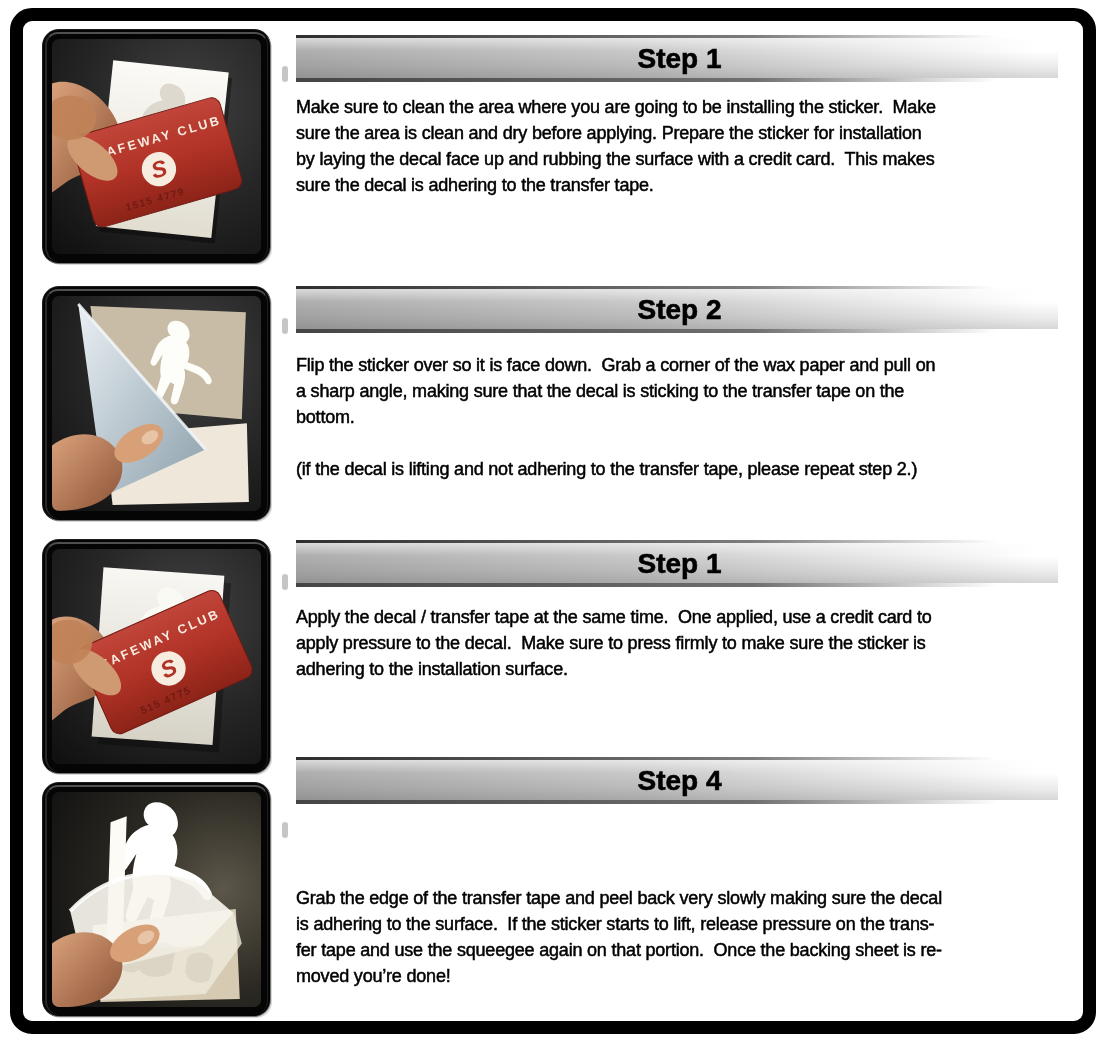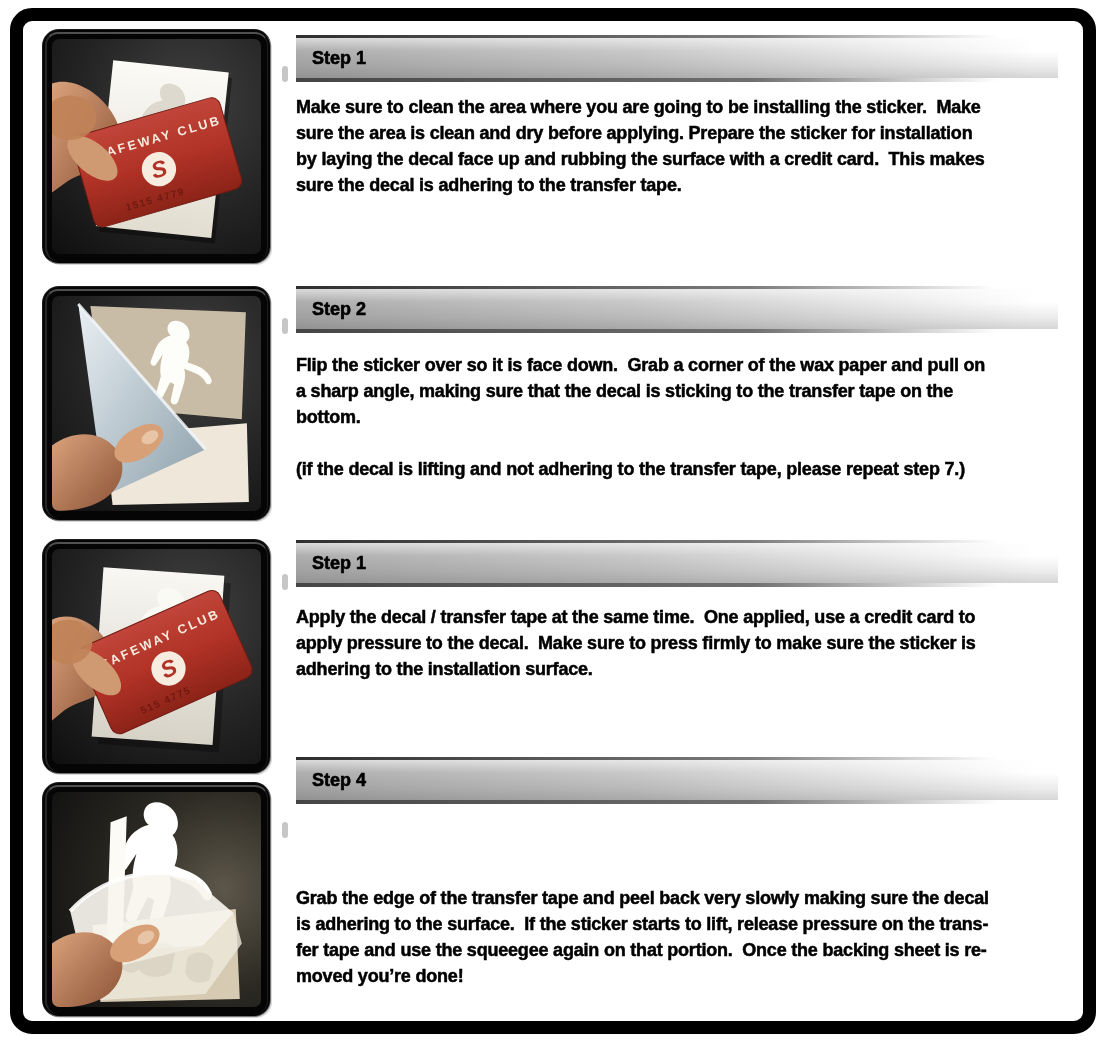--- a/index.html
+++ b/index.html
@@ -40,28 +40,28 @@
   }
   .step-header::before {
     content:""; position:absolute; left:0; top:-3px; height:3px; width:100%;
     background:linear-gradient(to right, #2e2e2e 0%, #7c7c7c 60%, rgba(255,255,255,0) 92%);
   }
   .step-header::after {
     content:""; position:absolute; left:0; bottom:-4px; height:4px; width:100%;
     background:linear-gradient(to right, #454545 0%, #6f6f6f 60%, rgba(255,255,255,0) 92%);
   }
   .step-title {
-    display:block; padding-left:16px; line-height:41px;
-    font-size:18px; font-weight:700; color:#000; letter-spacing:0;
+    display:block; padding-left:5px; line-height:41px;
+    font-size:28px; font-weight:700; color:#000; letter-spacing:0;text-align:center;
     -webkit-text-stroke:0.6px #000;
   }
   
   .step-body {
     position:absolute; left:296px; width:780px;
-    font-size:18px; font-weight:700; line-height:26px; color:#000;
+    font-size:18px; font-weight:400; line-height:26px; color:#000;
     letter-spacing:-0.2px; white-space:pre-wrap; -webkit-text-stroke:0.5px #000;
   }
   svg text { font-family:"Liberation Sans", sans-serif; }
 </style>
 </head>
 <body>
 
 <div class="page">
   <div class="outer-frame"></div>
 
@@ -153,21 +153,21 @@
       </span>
     </div>
     <div class="edge-tab" style="top:318px"></div>
     <div class="step-header" style="top:289px">
       <span class="step-title">Step 2</span>
     </div>
     <div class="step-body" style="top:352px">Flip the sticker over so it is face down.  Grab a corner of the wax paper and pull on
 a sharp angle, making sure that the decal is sticking to the transfer tape on the
 bottom.
 
-(if the decal is lifting and not adhering to the transfer tape, please repeat step 7.)</div>
+(if the decal is lifting and not adhering to the transfer tape, please repeat step 2.)</div>
   </section>
 
   <section>
     <div class="photo-frame" style="top:540px">
       <span class="photo">
         <svg viewBox="0 0 207 213" preserveAspectRatio="none">
           <rect width="207" height="213" fill="url(#gradPhotoBg)"></rect>
           <g transform="rotate(4 103 106)">
             <rect x="48" y="25" width="120" height="168" fill="#000" opacity="0.3" transform="translate(4 4)"></rect>
             <rect x="45" y="22" width="120" height="168" fill="url(#gradBrightPaper)"></rect>

